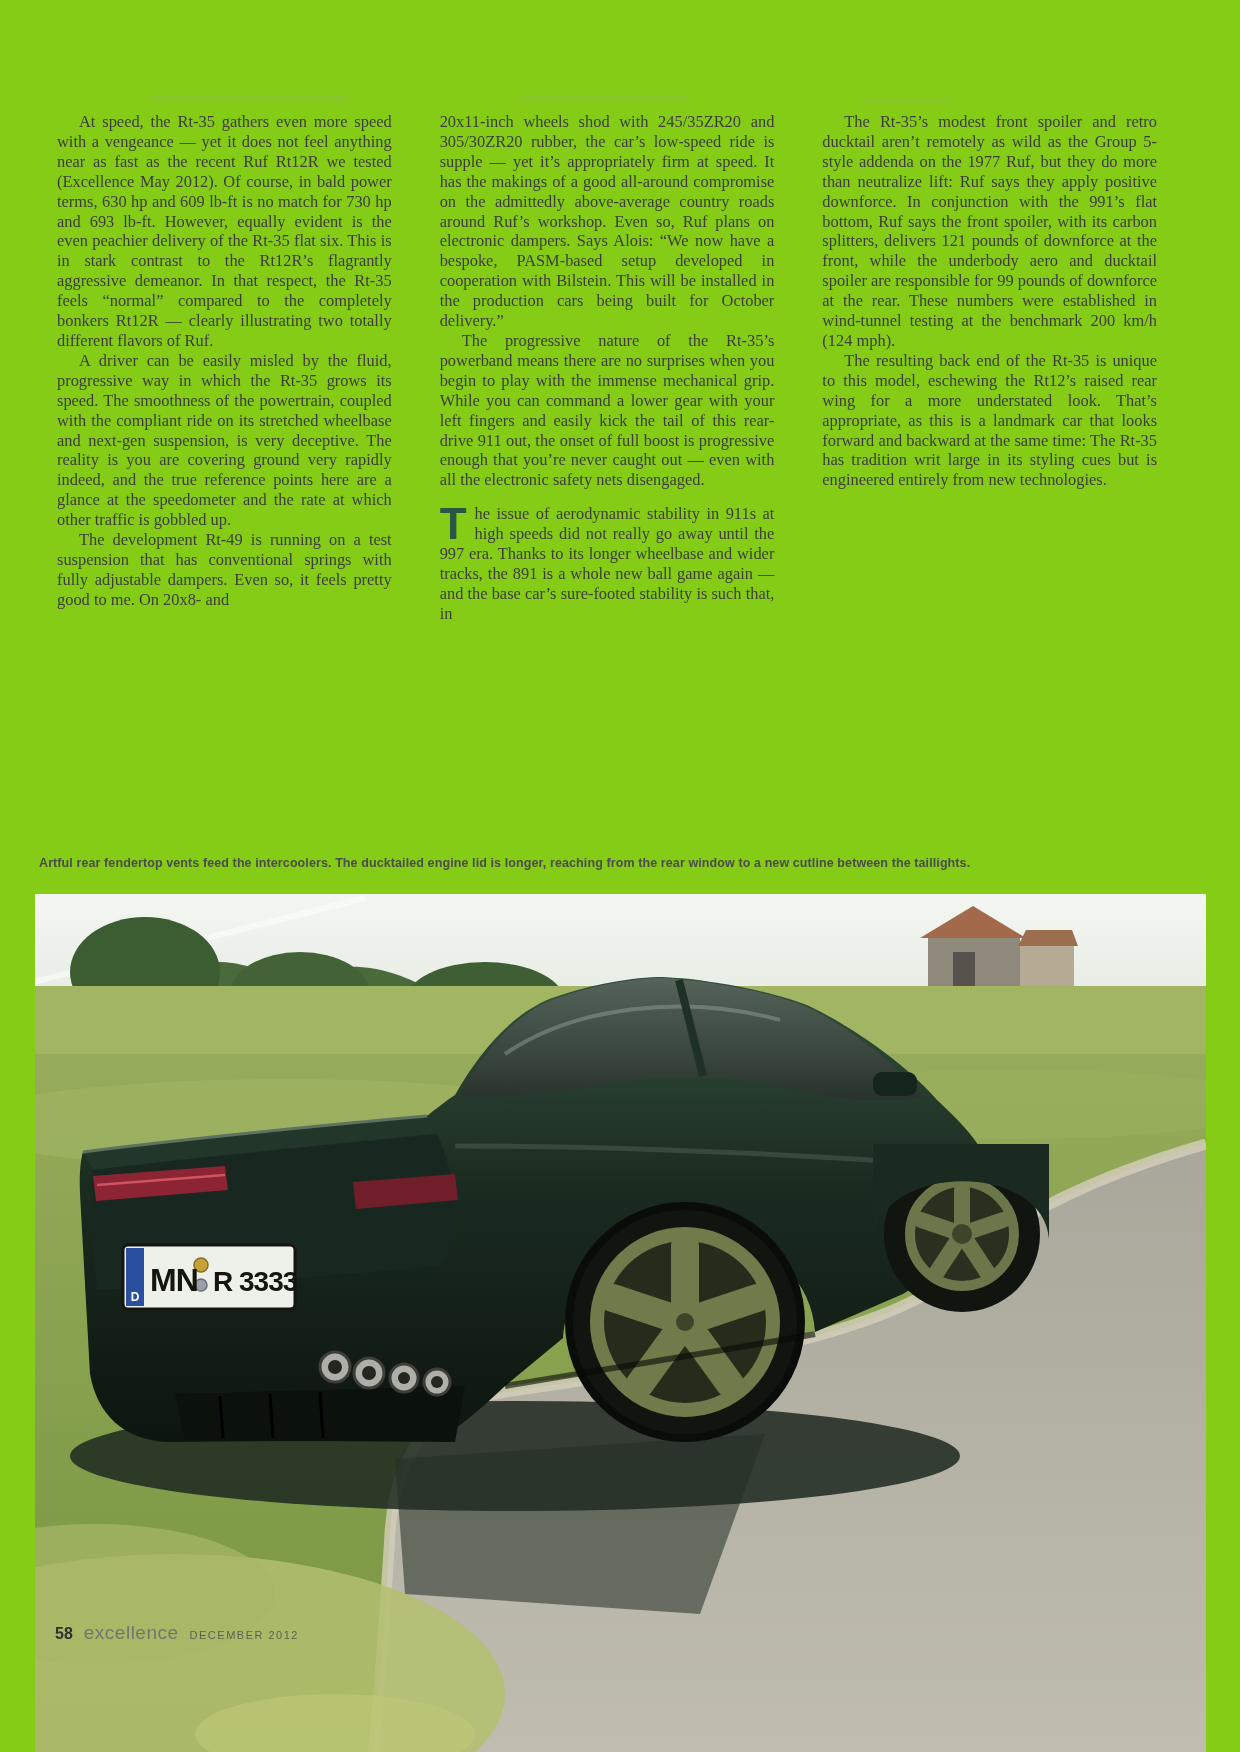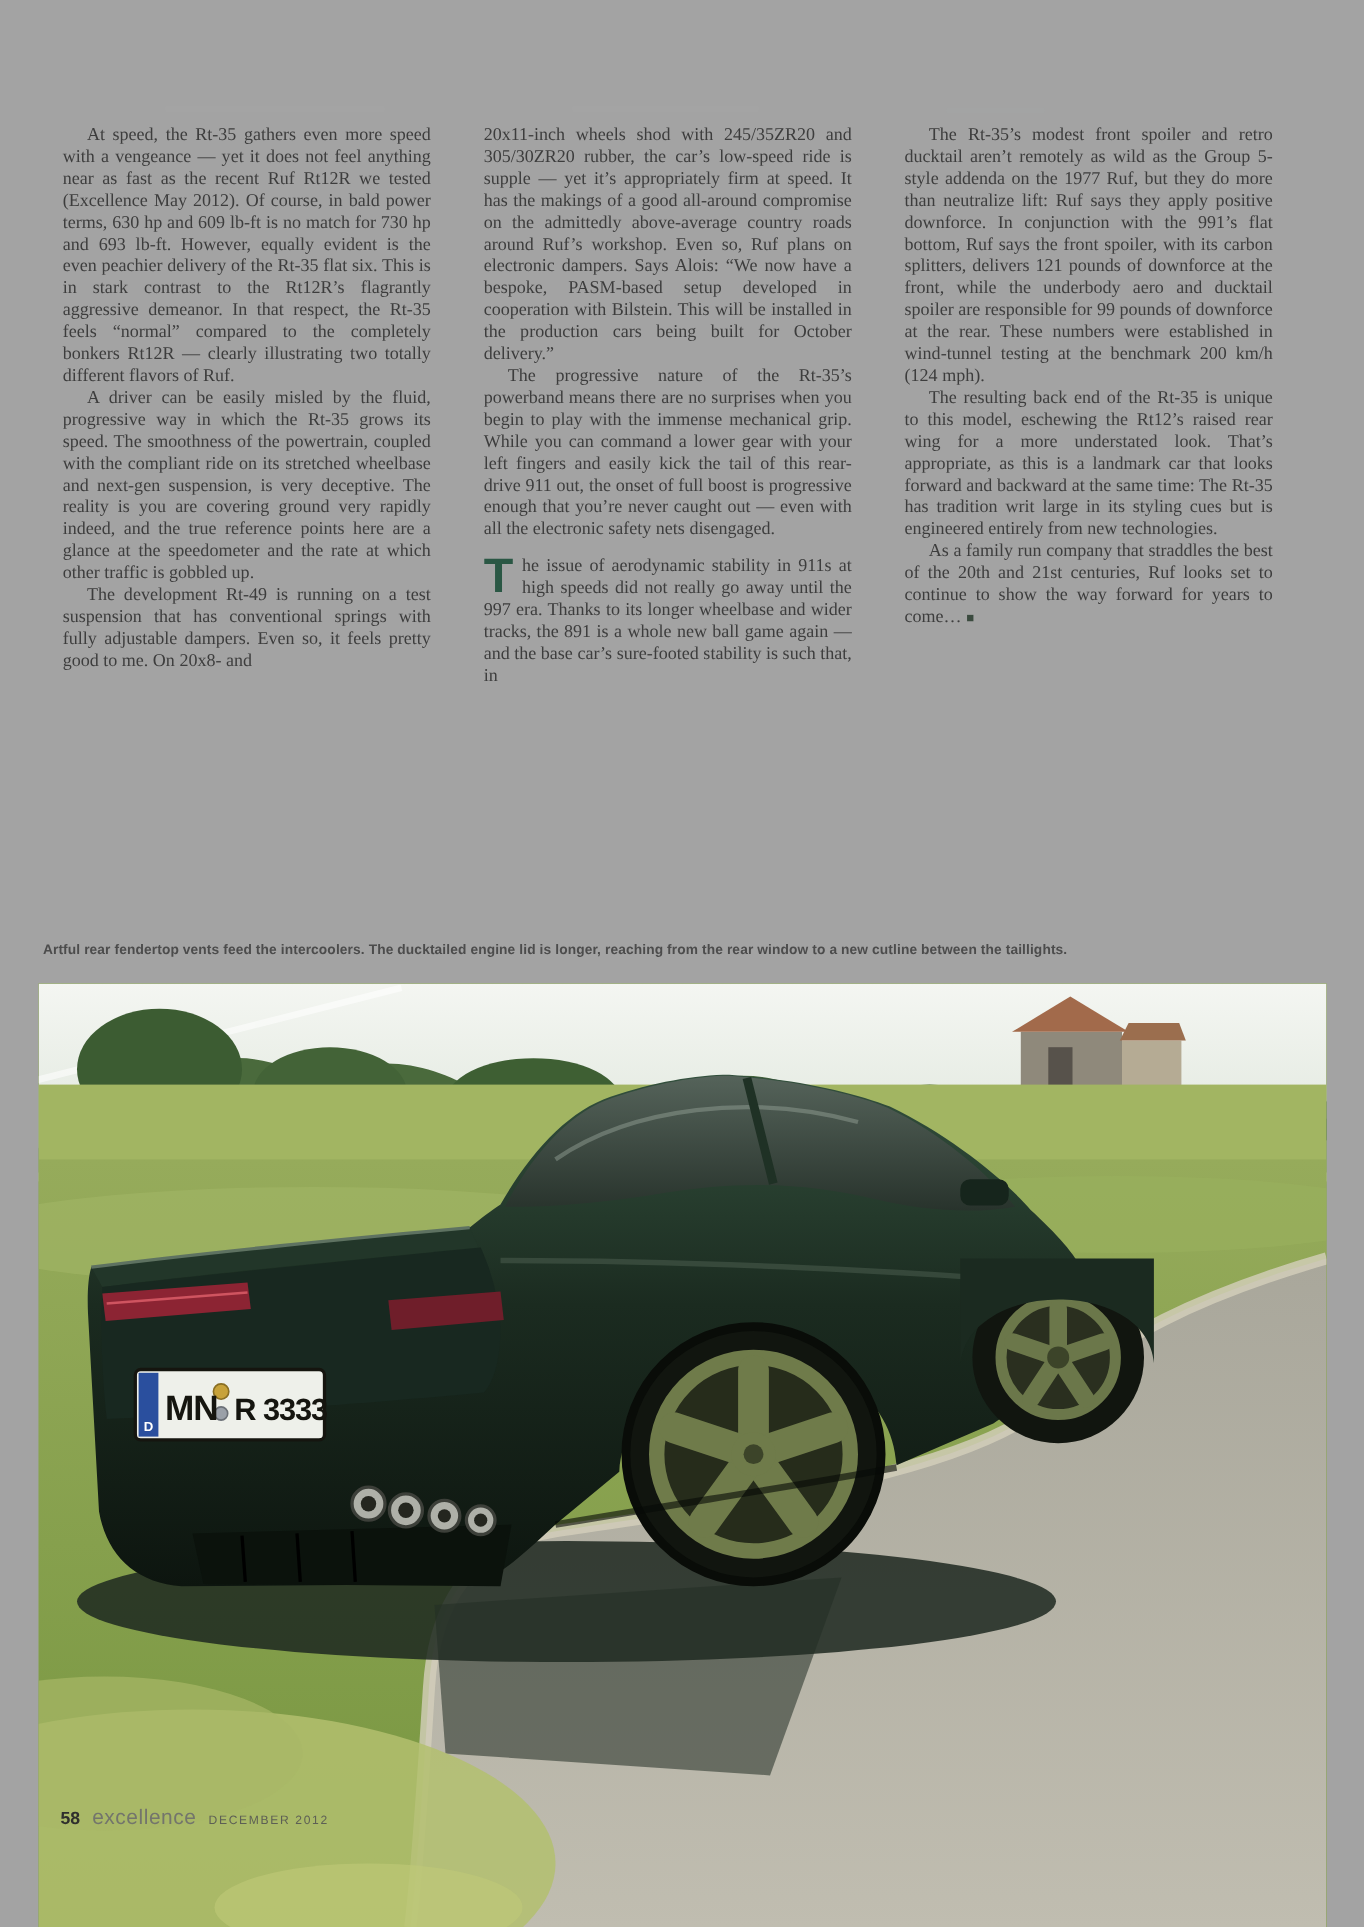--- a/index.html
+++ b/index.html
@@ -1,18 +1,18 @@
 <!DOCTYPE html>
 <html><head>
 <meta charset="utf-8">
 <style>
   * { margin:0; padding:0; box-sizing:border-box; }
   html,body { background:#ffffff; }
   body { width:1240px; height:1752px; position:relative; font-family:"Liberation Serif", serif; }
-  .page { position:relative; width:1240px; height:1752px; background:#a3a3a3; overflow:hidden; }
+  .page { position:relative; width:1240px; height:1752px; background:#84cc16; overflow:hidden; }
 
   
   .smudge { position:absolute; background:#aab0ac; opacity:.35; border-radius:2px; }
 
   .text-columns {
     position:absolute; left:57px; top:112px; width:1100px;
     display:flex; gap:48px;
   }
   .col { width:335px; font-size:16.4px; line-height:19.9px; color:#3d3d3d; text-align:justify; }
   .para { text-indent:22px; }
@@ -36,21 +36,20 @@
   .photo-area {
     position:absolute; left:35px; top:894px; width:1171px; height:858px;
     overflow:hidden; background:#8aa654;
   }
   .photo-area svg { display:block; }
 
   .page-footer {
     position:absolute; left:20px; top:728px;
     display:flex; align-items:baseline; gap:11px;
     font-family:"Liberation Sans", sans-serif;
-    margin-top:20px;
   }
   .page-number { font-size:16px; font-weight:bold; color:#2f2f2d; }
   .magazine-name { font-size:19px; color:#73756c; letter-spacing:.5px; }
   .issue-date { font-size:11px; color:#5d5f55; letter-spacing:1.5px; }
 </style>
 </head>
 <body>
 
 <div class="page">
 
@@ -67,21 +66,20 @@
     <div class="col">
       <p class="para no-indent">20x11-inch wheels shod with 245/35ZR20 and 305/30ZR20 rubber, the car’s low-speed ride is supple — yet it’s appropriately firm at speed. It has the makings of a good all-around compromise on the admittedly above-average country roads around Ruf’s workshop. Even so, Ruf plans on electronic dampers. Says Alois: “We now have a bespoke, PASM-based setup developed in cooperation with Bilstein. This will be installed in the production cars being built for October delivery.”</p>
       <p class="para">The progressive nature of the Rt-35’s powerband means there are no surprises when you begin to play with the immense mechanical grip. While you can command a lower gear with your left fingers and easily kick the tail of this rear-drive 911 out, the onset of full boost is progressive enough that you’re never caught out — even with all the electronic safety nets disengaged.</p>
       <p class="para no-indent" style="margin-top:14px;">
         <span class="dropcap">T</span><span>he issue of aerodynamic stability in 911s at high speeds did not really go away until the 997 era. Thanks to its longer wheelbase and wider tracks, the 891 is a whole new ball game again — and the base car’s sure-footed stability is such that, in</span>
       </p>
     </div>
     <div class="col">
       <p class="para">The Rt-35’s modest front spoiler and retro ducktail aren’t remotely as wild as the Group 5-style addenda on the 1977 Ruf, but they do more than neutralize lift: Ruf says they apply positive downforce. In conjunction with the 991’s flat bottom, Ruf says the front spoiler, with its carbon splitters, delivers 121 pounds of downforce at the front, while the underbody aero and ducktail spoiler are responsible for 99 pounds of downforce at the rear. These numbers were established in wind-tunnel testing at the benchmark 200 km/h (124 mph).</p>
       <p class="para">The resulting back end of the Rt-35 is unique to this model, eschewing the Rt12’s raised rear wing for a more understated look. That’s appropriate, as this is a landmark car that looks forward and backward at the same time: The Rt-35 has tradition writ large in its styling cues but is engineered entirely from new technologies.</p>
-      <p class="para"><span>As a family run company that straddles the best of the 20th and 21st centuries, Ruf looks set to continue to show the way forward for years to come…</span> <span class="end-mark">■</span></p>
     </div>
   </div>
 
   <div class="caption">Artful rear fendertop vents feed the intercoolers. The ducktailed engine lid is longer, reaching from the rear window to a new cutline between the taillights.</div>
 
   <div class="photo-area">
     <svg width="1171" height="858" viewBox="0 0 1171 858" xmlns="http://www.w3.org/2000/svg">
       <defs>
         <linearGradient id="sky" x1="0" y1="0" x2="0" y2="1">
           <stop offset="0" stop-color="#f4f6f2"></stop>

